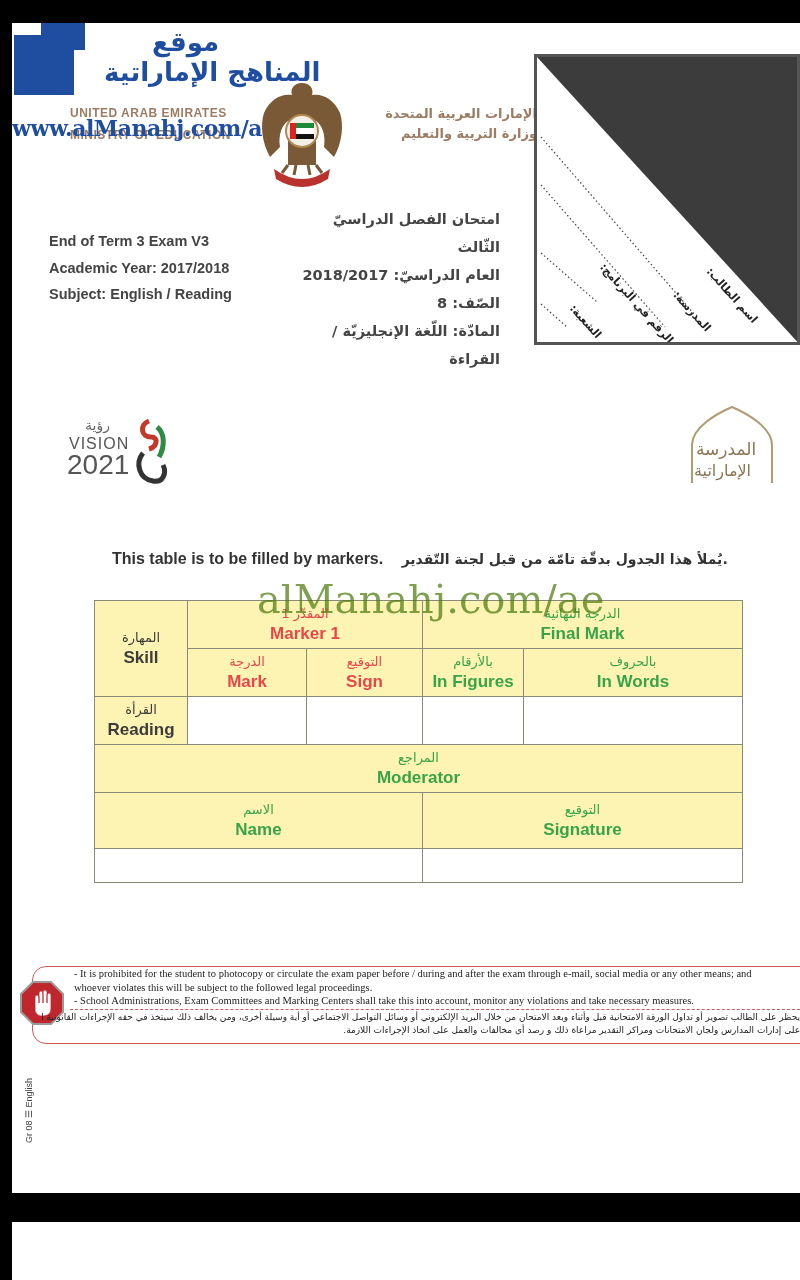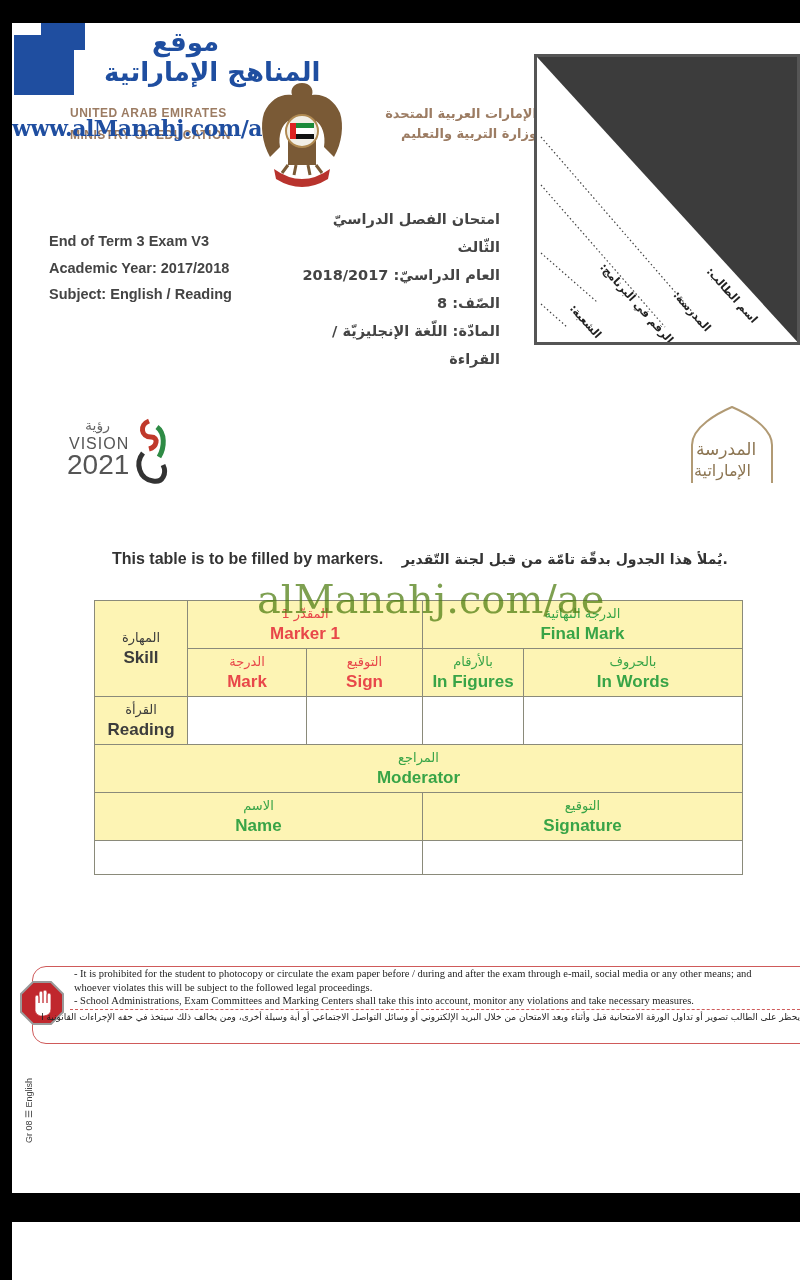--- a/index.html
+++ b/index.html
@@ -187,21 +187,21 @@
         <td class="w"></td>
         <td class="w"></td>
         <td class="w"></td>
       </tr>
       <tr style="height:48px">
         <td class="y" colspan="5">
           <span class="lbl-ar green">المراجع</span>
           <span class="lbl-en green">Moderator</span>
         </td>
       </tr>
-      <tr style="height:48px">
+      <tr style="height:56px">
         <td class="y" colspan="3">
           <span class="lbl-ar green">الاسم</span>
           <span class="lbl-en green">Name</span>
         </td>
         <td class="y" colspan="2">
           <span class="lbl-ar green">التوقيع</span>
           <span class="lbl-en green">Signature</span>
         </td>
       </tr>
       <tr style="height:34px">
@@ -220,19 +220,20 @@
     <polygon points="13,1 31,1 43,13 43,31 31,43 13,43 1,31 1,13" fill="#c0272d" stroke="#9a9a9a" stroke-width="2"></polygon>
     <path d="M15 30 L15 16 Q15 14 17 14 Q19 14 19 16 L19 22 L19 12 Q19 10 21 10 Q23 10 23 12 L23 22 L23 11 Q23 9 25 9 Q27 9 27 11 L27 22 L27 14 Q27 12 29 12 Q31 12 31 14 L31 28 Q31 34 24 35 L20 35 Q16 34 15 30 Z" fill="#fff" stroke="#c0272d" stroke-width="0.8"></path>
   </svg>
   <div class="abs warn-en">
     <div>- It is prohibited for the student to photocopy or circulate the exam paper before / during and after the exam through e-mail, social media or any other means; and</div>
     <div>whoever violates this will be subject to the followed legal proceedings.</div>
     <div>-  School Administrations, Exam Committees and Marking Centers shall take this into account, monitor any violations and take necessary measures.</div>
   </div>
   <div class="abs warn-ar">
     <div>يحظر على الطالب تصوير أو تداول الورقة الامتحانية قبل وأثناء وبعد الامتحان من خلال البريد الإلكتروني أو وسائل التواصل الاجتماعي أو أية وسيلة أخرى، ومن يخالف ذلك سيتخذ في حقه الإجراءات القانونية المتبعة.</div>
+    <div>على إدارات المدارس ولجان الامتحانات ومراكز التقدير مراعاة ذلك و رصد أي مخالفات والعمل على اتخاذ الإجراءات اللازمة.</div>
   </div>
 
   <div class="abs side-code">Gr 08 ☰ English</div>
 
 </div>
 
 <div class="page2"></div>
 
 </body></html>

